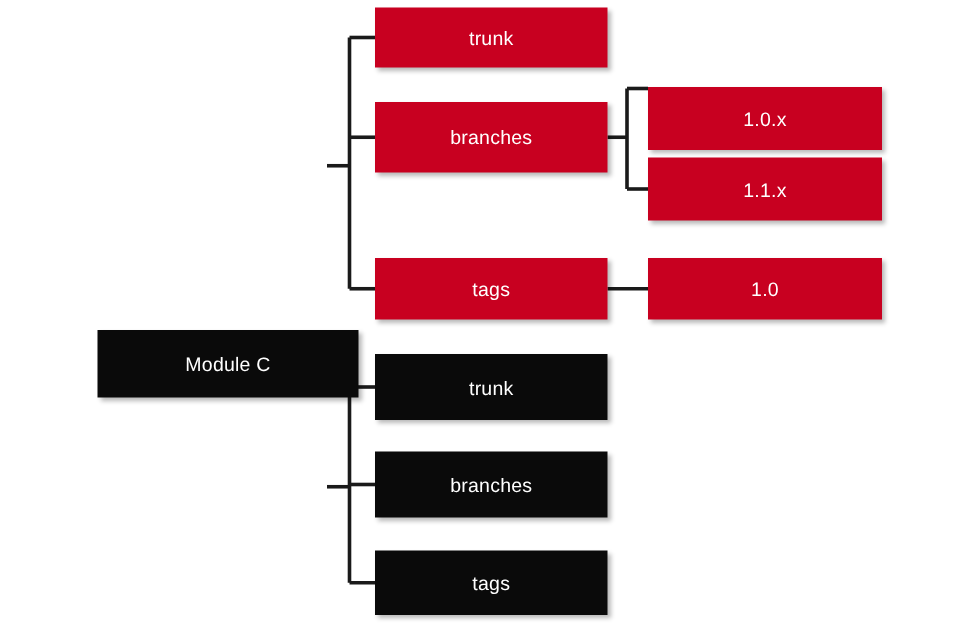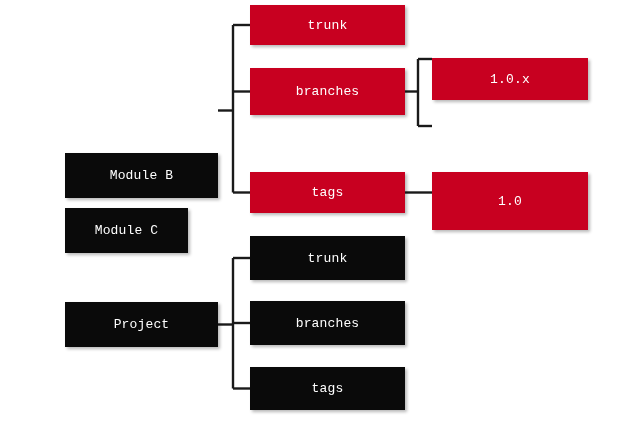--- a/index.html
+++ b/index.html
@@ -43,21 +43,20 @@
   }
   .node-box.red {
     background: #c80020;
   }
   .node-box.black {
     background: #0a0a0a;
   }
   .node-label {
     display: block;
     pointer-events: none;
-    font-family: Liberation Mono, monospace;
   }
 </style>
 </head>
 <body>
 
 <div id="diagram-canvas">
 
   <svg id="connector-layer" viewBox="0 0 640 427" width="640" height="427" xmlns="http://www.w3.org/2000/svg">
     <g stroke="#1a1a1a" stroke-width="2.4" fill="none" stroke-linecap="butt">
 
@@ -83,28 +82,22 @@
       <g>
         <path d="M 218 324.5 L 233 324.5"></path>
         <path d="M 233 258 L 233 388.5"></path>
         <path d="M 233 258 L 250 258"></path>
         <path d="M 233 323 L 250 323"></path>
         <path d="M 233 388.5 L 250 388.5"></path>
       </g>
     </g>
   </svg>
 
-  <div class="node-box black" style="left:65px; top:153px; width:153px; height:45px;">
-    <span class="node-label">Module B</span>
-  </div>
-  <div class="node-box black" style="left:65px; top:208px; width:123px; height:45px;">
+  <div class="node-box black" style="left:65px; top:220px; width:174px; height:45px;">
     <span class="node-label">Module C</span>
-  </div>
-  <div class="node-box black" style="left:65px; top:302px; width:153px; height:45px;">
-    <span class="node-label">Project</span>
   </div>
 
   <div class="node-box red" style="left:250px; top:5px; width:155px; height:40px;">
     <span class="node-label">trunk</span>
   </div>
   <div class="node-box red" style="left:250px; top:68px; width:155px; height:47px;">
     <span class="node-label">branches</span>
   </div>
   <div class="node-box red" style="left:250px; top:172px; width:155px; height:41px;">
     <span class="node-label">tags</span>
@@ -116,17 +109,20 @@
   <div class="node-box black" style="left:250px; top:301px; width:155px; height:44px;">
     <span class="node-label">branches</span>
   </div>
   <div class="node-box black" style="left:250px; top:367px; width:155px; height:43px;">
     <span class="node-label">tags</span>
   </div>
 
   <div class="node-box red" style="left:432px; top:38px; width:156px; height:42px;margin-top:20px;">
     <span class="node-label">1.0.x</span>
   </div>
-  <div class="node-box red" style="left:432px; top:172px; width:156px; height:58px;">
+  <div class="node-box red" style="left:432px; top:105px; width:156px; height:42px;">
+    <span class="node-label">1.1.x</span>
+  </div>
+  <div class="node-box red" style="left:432px; top:172px; width:156px; height:41px;">
     <span class="node-label">1.0</span>
   </div>
 
 </div>
 
 </body></html>

